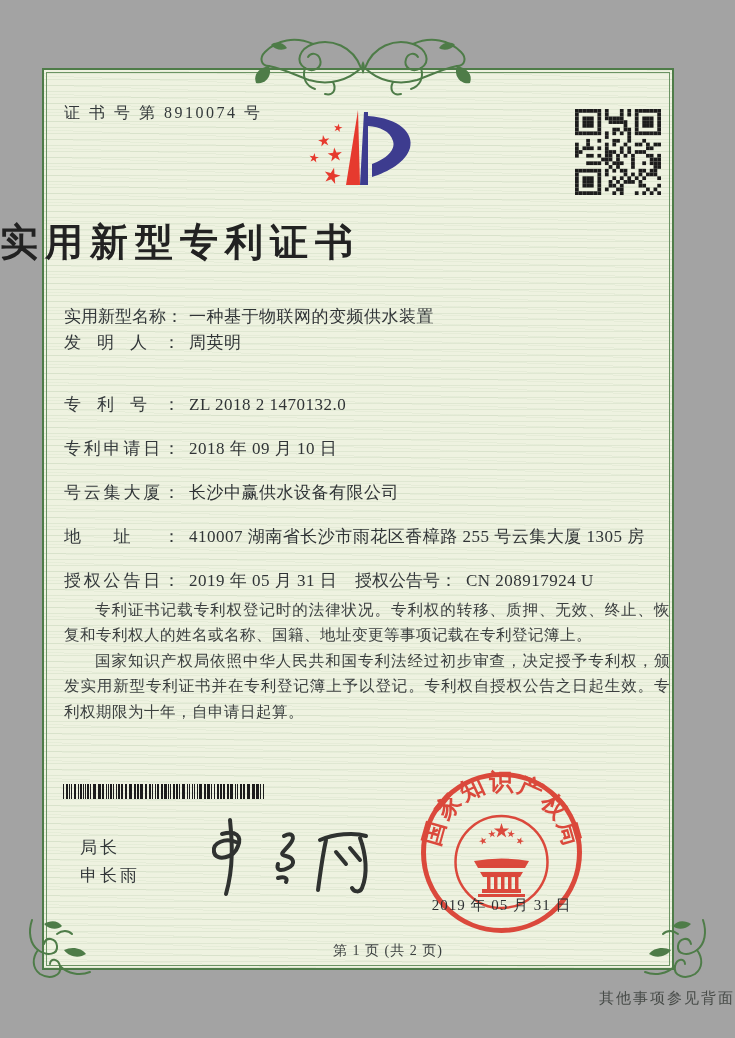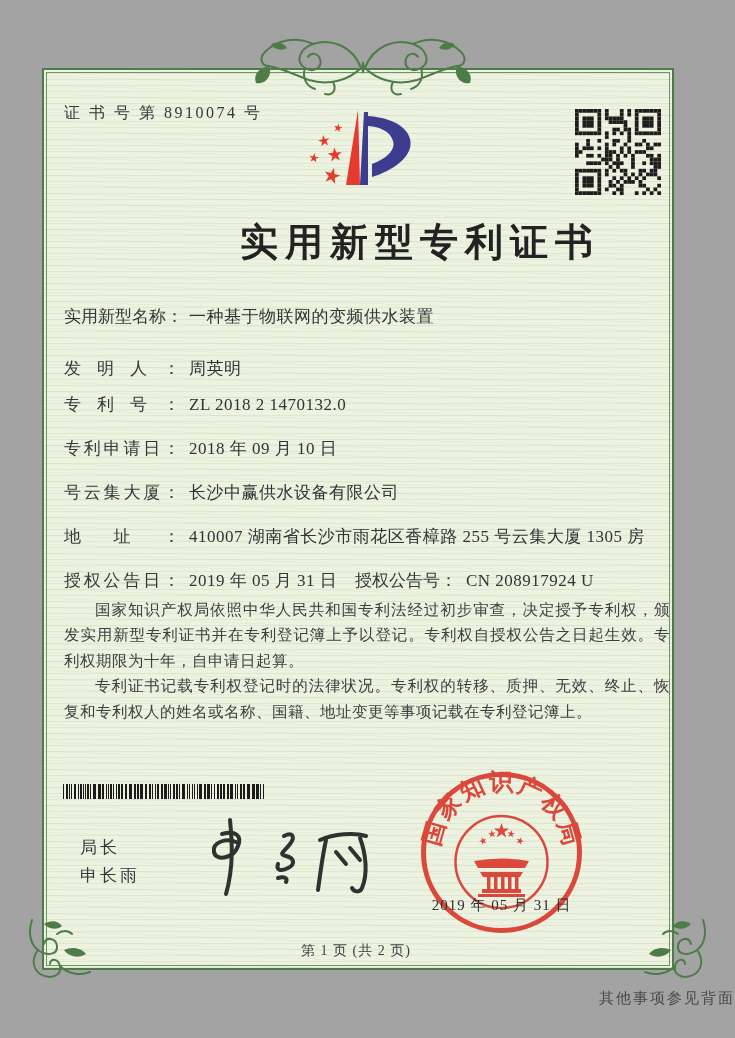--- a/index.html
+++ b/index.html
@@ -17,21 +17,21 @@
       repeating-linear-gradient(0deg, rgba(122,160,112,0.13) 0px, rgba(122,160,112,0.13) 1px, transparent 1px, transparent 6px),
       repeating-linear-gradient(2deg, rgba(122,160,112,0.07) 0px, rgba(122,160,112,0.07) 1px, transparent 1px, transparent 9px);
   }
   .frame::after{
     content:""; position:absolute; inset:2px;
     border:1px solid #6b9363; pointer-events:none;
   }
   .abs{position:absolute;}
   .cert-no{left:64px; top:103px; font-size:16px; letter-spacing:2.5px; color:#33383a;}
   .title{
-    left:0; top:217px; width:600px; text-align:right;
+    left:0; top:217px; width:600px; text-align:left;
     font-size:38px; font-weight:600; letter-spacing:7px; color:#222;
   }
   .field-row{left:64px; width:606px; font-size:17px; white-space:nowrap;}
   .flabel{
     display:inline-block; width:116px; text-align:justify; text-align-last:justify;
     color:#33383a;
   }
   .fvalue{margin-left:9px; letter-spacing:0.5px; color:#303436;}
   .grant-pair{position:absolute; left:291px; top:0;}
   .grant-pair .flabel2{color:#33383a;text-align:right;}
@@ -45,21 +45,21 @@
   .director{left:80px; font-size:17px; letter-spacing:3px; color:#33383a;}
   .dir-title{top:836px;text-align:right;}
   .dir-name{top:864px;}
   .signature{left:192px; top:806px;}
   .seal{left:414px; top:765px;}
   .seal-date{
     left:414px; top:896px; width:175px; text-align:center;
     font-size:15px; letter-spacing:1px; color:#2e3234; z-index:5;
   }
   .page-indicator{
-    left:42px; top:942px; width:628px; text-align:center;
+    left:42px; top:942px; width:692px; text-align:center;
     font-size:14px; letter-spacing:1px; color:#3c4040;
   }
   .back-note{
     left:0; top:989px; width:735px; text-align:right;
     font-size:15px; letter-spacing:2px; color:#474b48;
   }
   .ornament-top{left:243px; top:28px;}
   .corner-orn-left{left:24px; top:916px;}
   .corner-orn-right{left:641px; top:916px; transform:scaleX(-1);}
   .logo{left:300px; top:100px;}
@@ -374,21 +374,21 @@
       <rect x="72" y="88" width="4" height="4" fill="#1c1c1c"></rect>
       <rect x="80" y="88" width="4" height="4" fill="#1c1c1c"></rect>
       <rect x="88" y="88" width="4" height="4" fill="#1c1c1c"></rect>
     </svg>
 
   <div class="abs title">实用新型专利证书</div>
 
   <div class="abs field-row" style="top:305px">
     <span class="flabel">实用新型名称：</span><span class="fvalue">一种基于物联网的变频供水装置</span>
   </div>
-  <div class="abs field-row" style="top:357px">
+  <div class="abs field-row" style="top:331px">
     <span class="flabel">发明人：</span><span class="fvalue">周英明</span>
   </div>
   <div class="abs field-row" style="top:393px">
     <span class="flabel">专利号：</span><span class="fvalue">ZL 2018 2 1470132.0</span>
   </div>
   <div class="abs field-row" style="top:437px">
     <span class="flabel">专利申请日：</span><span class="fvalue">2018 年 09 月 10 日</span>
   </div>
   <div class="abs field-row" style="top:481px">
     <span class="flabel">号云集大厦：</span><span class="fvalue">长沙中赢供水设备有限公司</span>
@@ -397,22 +397,22 @@
     <span class="flabel">地址：</span><span class="fvalue">410007 湖南省长沙市雨花区香樟路 255 号云集大厦 1305 房</span>
   </div>
   <div class="abs field-row" style="top:569px">
     <span class="flabel">授权公告日：</span><span class="fvalue">2019 年 05 月 31 日</span>
     <span class="grant-pair">
       <span class="flabel2">授权公告号：</span><span class="fvalue">CN 208917924 U</span>
     </span>
   </div>
 
   <div class="abs body-text">
+    <p>专利证书记载专利权登记时的法律状况。专利权的转移、质押、无效、终止、恢复和专利权人的姓名或名称、国籍、地址变更等事项记载在专利登记簿上。</p>
     <p>国家知识产权局依照中华人民共和国专利法经过初步审查，决定授予专利权，颁发实用新型专利证书并在专利登记簿上予以登记。专利权自授权公告之日起生效。专利权期限为十年，自申请日起算。</p>
-    <p>专利证书记载专利权登记时的法律状况。专利权的转移、质押、无效、终止、恢复和专利权人的姓名或名称、国籍、地址变更等事项记载在专利登记簿上。</p>
   </div>
 
   <svg class="abs barcode" id="barcode-svg" width="206" height="15" viewBox="0 0 206 15">
       <rect x="0" y="0" width="1" height="15" fill="#1c1c1c"></rect>
       <rect x="3" y="0" width="2" height="15" fill="#1c1c1c"></rect>
       <rect x="6" y="0" width="1" height="15" fill="#1c1c1c"></rect>
       <rect x="8" y="0" width="1" height="15" fill="#1c1c1c"></rect>
       <rect x="11" y="0" width="2" height="15" fill="#1c1c1c"></rect>
       <rect x="15" y="0" width="1" height="15" fill="#1c1c1c"></rect>
       <rect x="17" y="0" width="2" height="15" fill="#1c1c1c"></rect>

